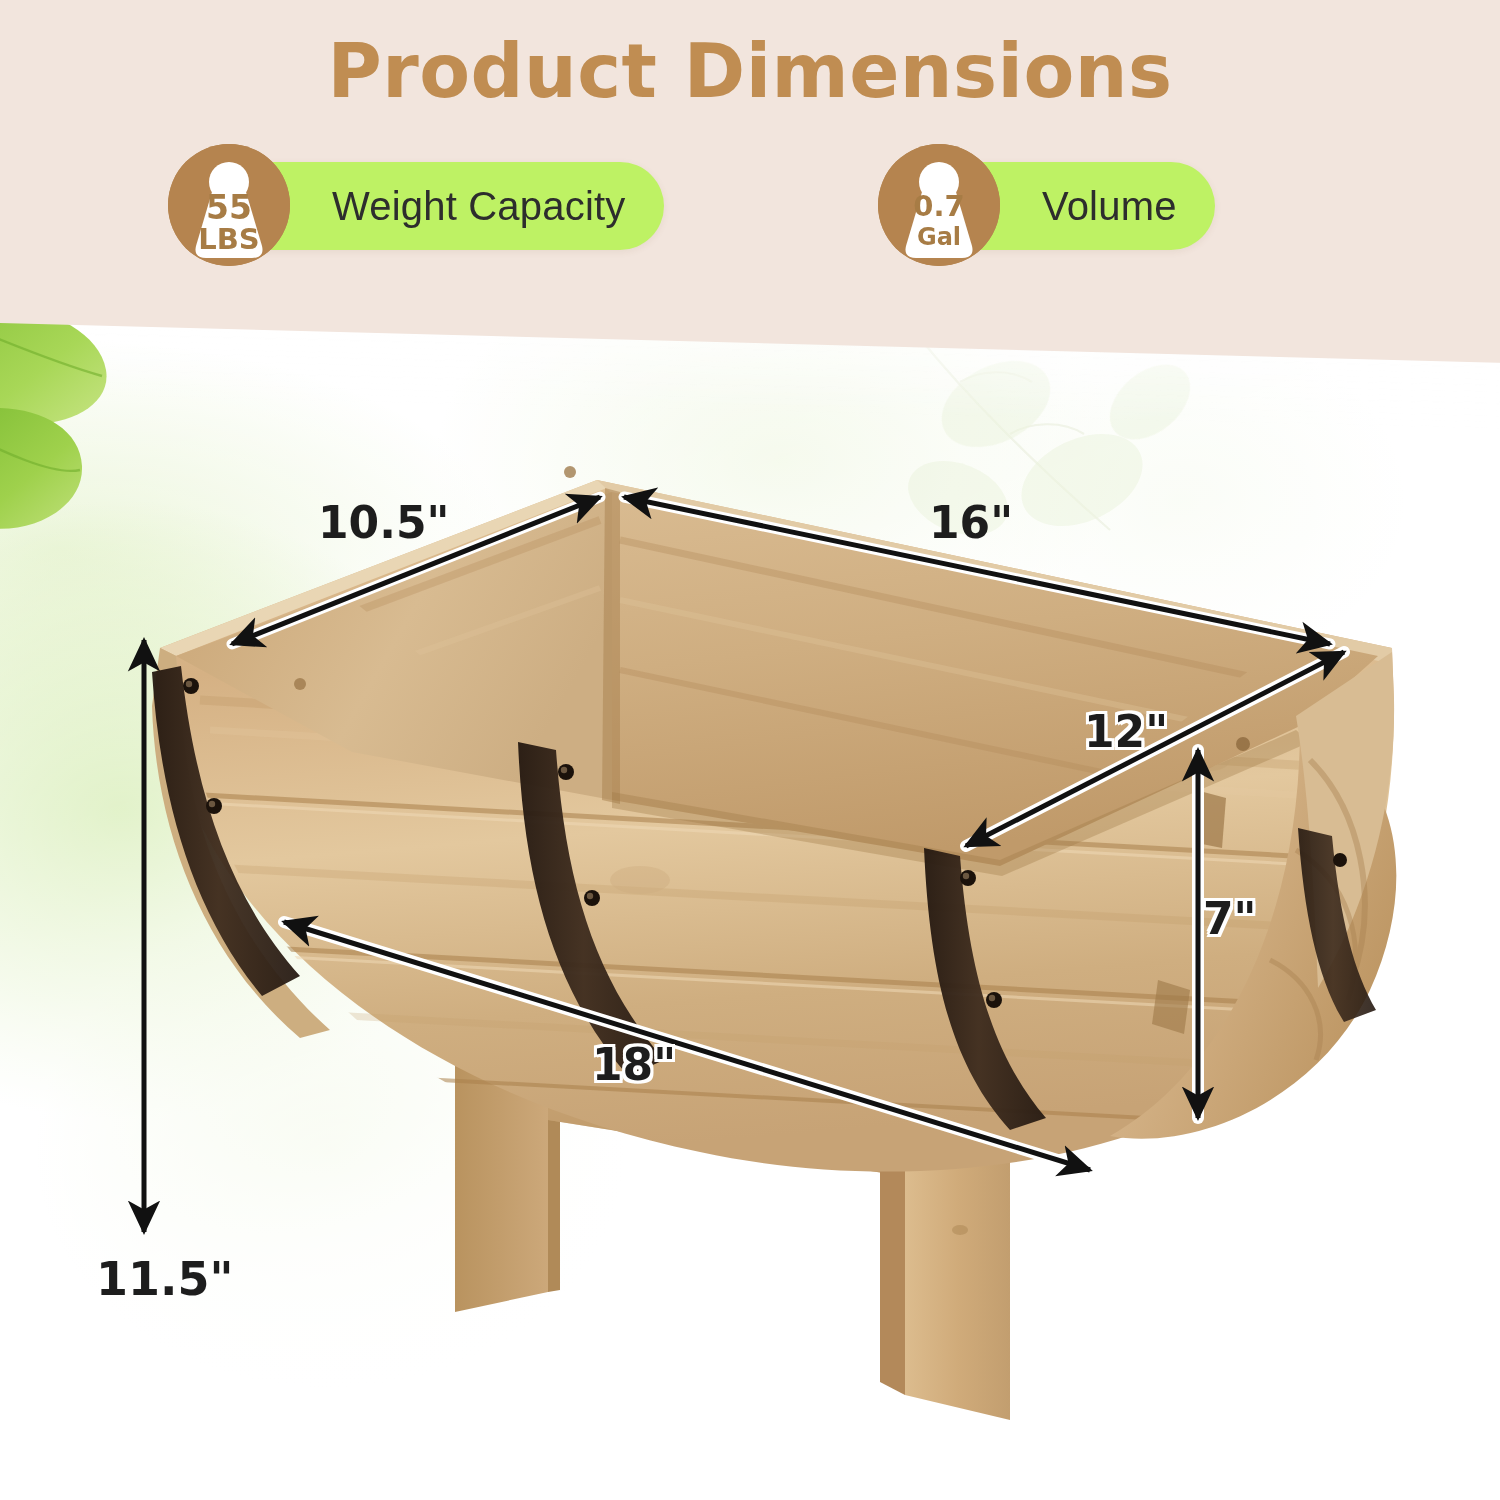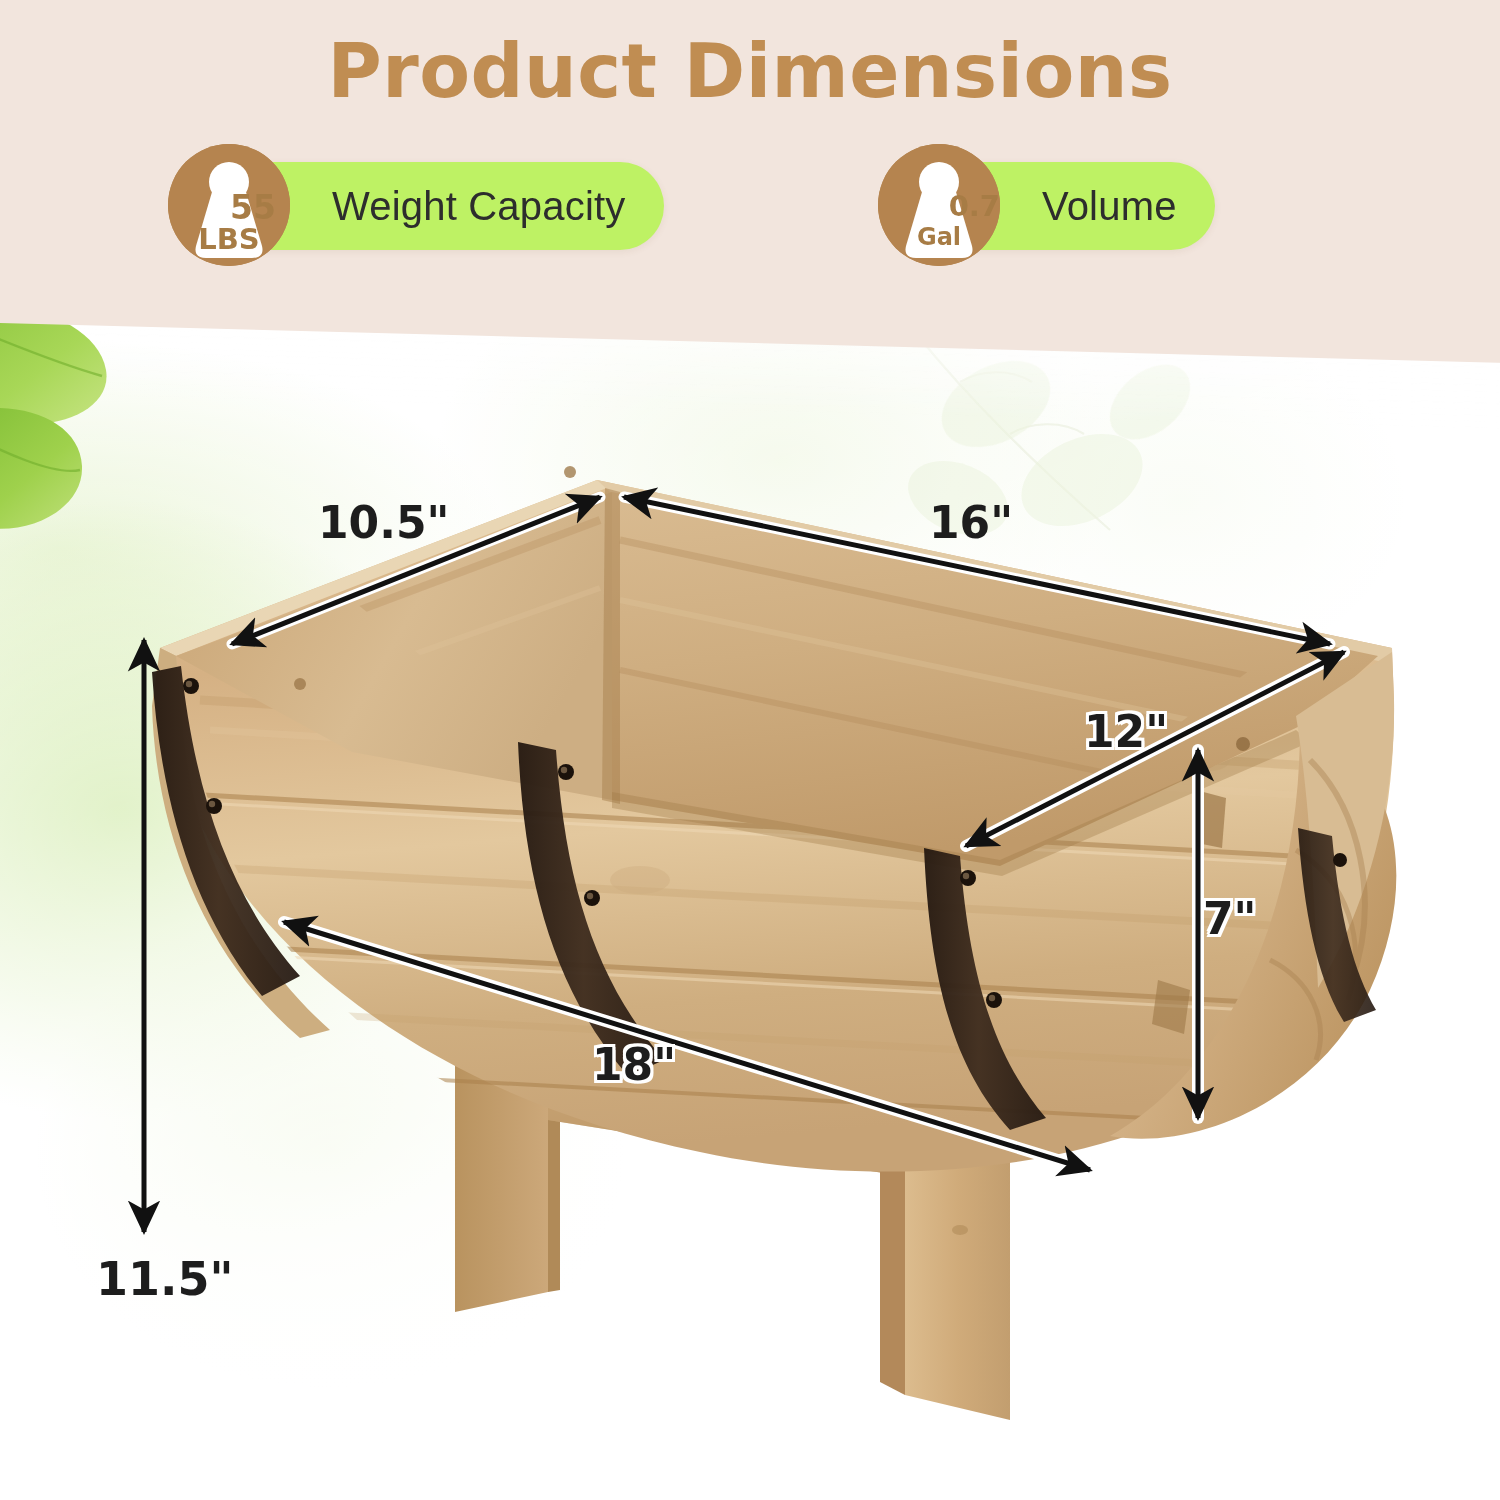--- a/index.html
+++ b/index.html
@@ -62,23 +62,23 @@
   .badge-circle{
     position:absolute;left:0;top:0;width:122px;height:122px;margin-top:-16px;
     border-radius:50%;background:#b5844f;z-index:3;
   }
   .badge-circle svg{position:absolute;left:0;top:0;}
   .wt-num{
     position:absolute;left:0;width:122px;text-align:center;
     font-weight:bold;color:#a77c45;font-family:"DejaVu Sans", sans-serif;
     z-index:4;pointer-events:none;
   }
-  .wt-num.l1{top:44px;font-size:33px;padding-left:24px;}
+  .wt-num.l1{top:44px;font-size:33px;}
   .wt-num.l2{top:78px;font-size:29px;}
-  .wt-num.s1{top:45px;font-size:29px;text-align:right;}
+  .wt-num.s1{top:45px;font-size:29px;}
   .wt-num.s2{top:79px;font-size:24px;}
 
   #badge-weight{left:168px;top:160px;}
   #badge-volume{left:878px;top:160px;}
 
   
   .leafgrp{position:absolute;left:-30px;top:300px;width:330px;height:300px;}
 
   
   .ghost-leaves{position:absolute;left:900px;top:330px;width:560px;height:380px;opacity:.45;}

